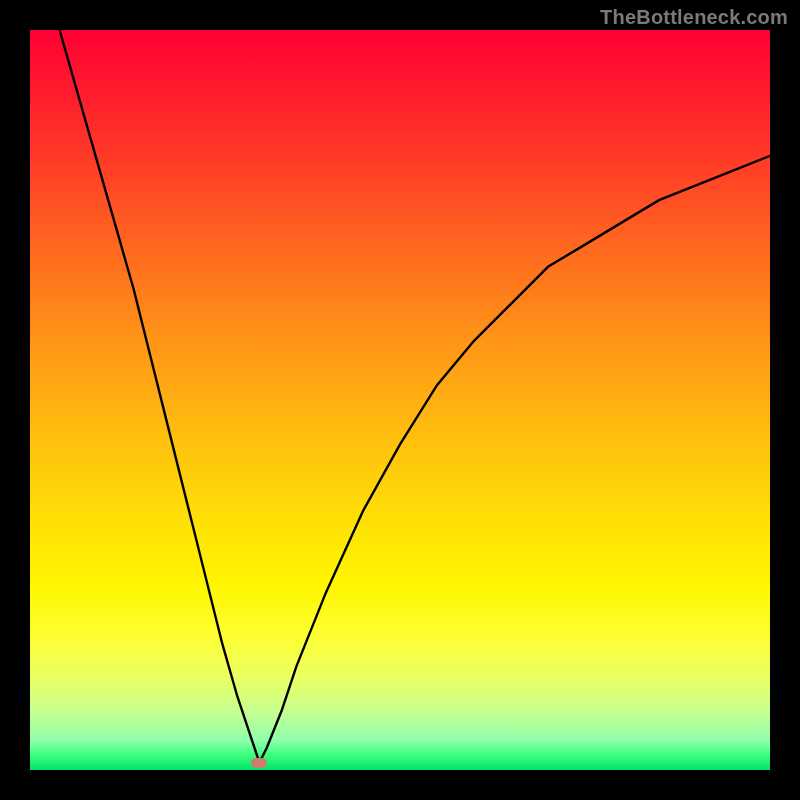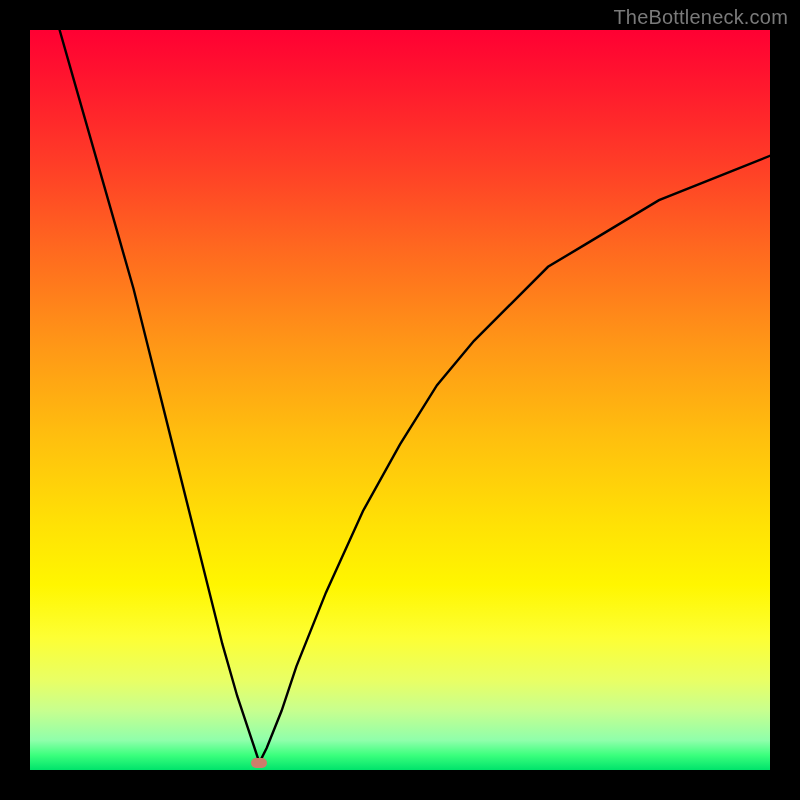--- a/index.html
+++ b/index.html
@@ -54,20 +54,21 @@
     transform: translate(-50%, -50%);
   }
   .watermark {
     position: absolute;
     top: 6px;
     right: 12px;
     font-size: 20px;
     letter-spacing: 0.2px;
     color: #7a7a7a;
     user-select: none;
+    font-weight: bold;
   }
 </style>
 </head>
 <body>
 
 <div class="stage">
 
   <div class="plot-area">
     <svg class="curve-svg" viewBox="0 0 740 740" preserveAspectRatio="none">
       <path fill="none" stroke="#000000" stroke-width="2.4" stroke-linecap="round" d="M29.6 0.0 L44.4 51.8 L59.2 103.6 L74.0 155.4 L88.8 207.2 L103.6 259.0 L118.4 318.2 L133.2 377.4 L148.0 436.6 L162.8 495.8 L177.6 555.0 L192.4 614.2 L207.2 666.0 L222.0 710.4 L229.4 732.6 L236.8 717.8 L251.6 680.8 L266.4 636.4 L296.0 562.4 L333.0 481.0 L370.0 414.4 L407.0 355.2 L444.0 310.8 L481.0 273.8 L518.0 236.8 L555.0 214.6 L592.0 192.4 L629.0 170.2 L666.0 155.4 L703.0 140.6 L740.0 125.8"></path>

